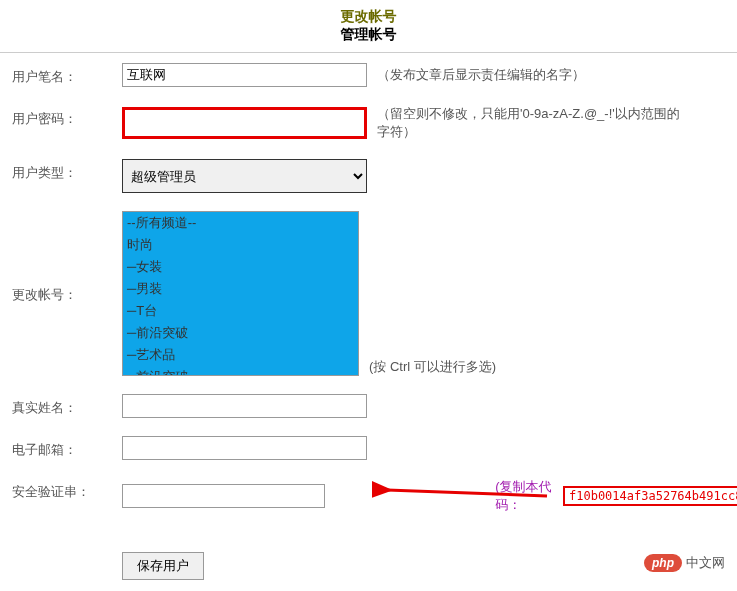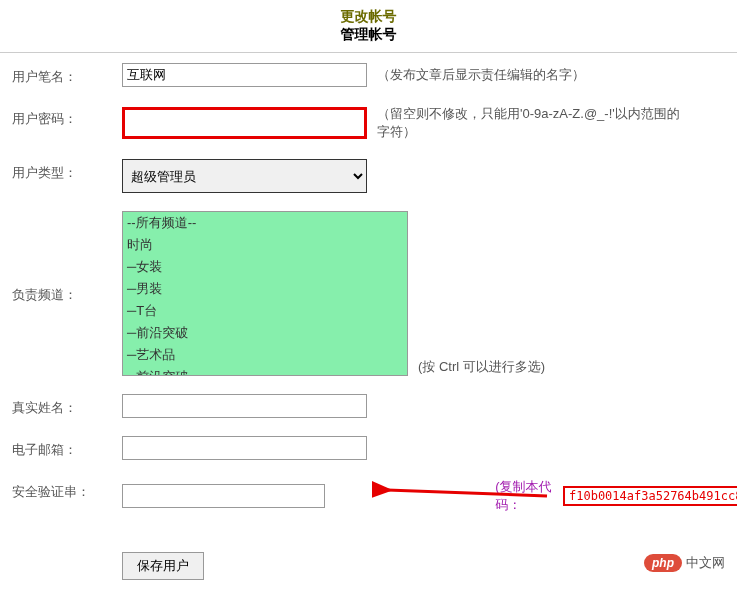--- a/index.html
+++ b/index.html
@@ -69,25 +69,25 @@
     }
     .select-input {
       width: 245px;
       height: 34px;
       border: 1px solid #333;
       background: #f0f0f0;
       padding: 2px 4px;
       font-size: 13px;
     }
     .multi-select {
-      width: 286px;
+      width: 237px;
       height: 165px;
       border: 1px solid #999;
       overflow-y: scroll;
-      background: #86efac;
+      background: #0ea5e9;
     }
     .multi-select-option {
       padding: 2px 4px;
       font-size: 13px;
       color: #333;
       cursor: pointer;
     }
     .hint-text {
       margin-left: 10px;
       color: #555;
@@ -199,21 +199,21 @@
   <div class="form-row">
     <div class="form-label">用户类型：</div>
     <div class="form-field">
       <select class="select-input">
         <option>超级管理员</option>
       </select>
     </div>
   </div>
 
   <div class="form-row channel-row">
-    <div class="form-label">负责频道：</div>
+    <div class="form-label">更改帐号：</div>
     <div class="form-field" style="align-items: flex-end;">
       <div class="multi-select">
         <div class="multi-select-option">--所有频道--</div>
         <div class="multi-select-option">时尚</div>
         <div class="multi-select-option">─女装</div>
         <div class="multi-select-option">─男装</div>
         <div class="multi-select-option">─T台</div>
         <div class="multi-select-option">─前沿突破</div>
         <div class="multi-select-option">─艺术品</div>
         <div class="multi-select-option">─前沿突破</div>

